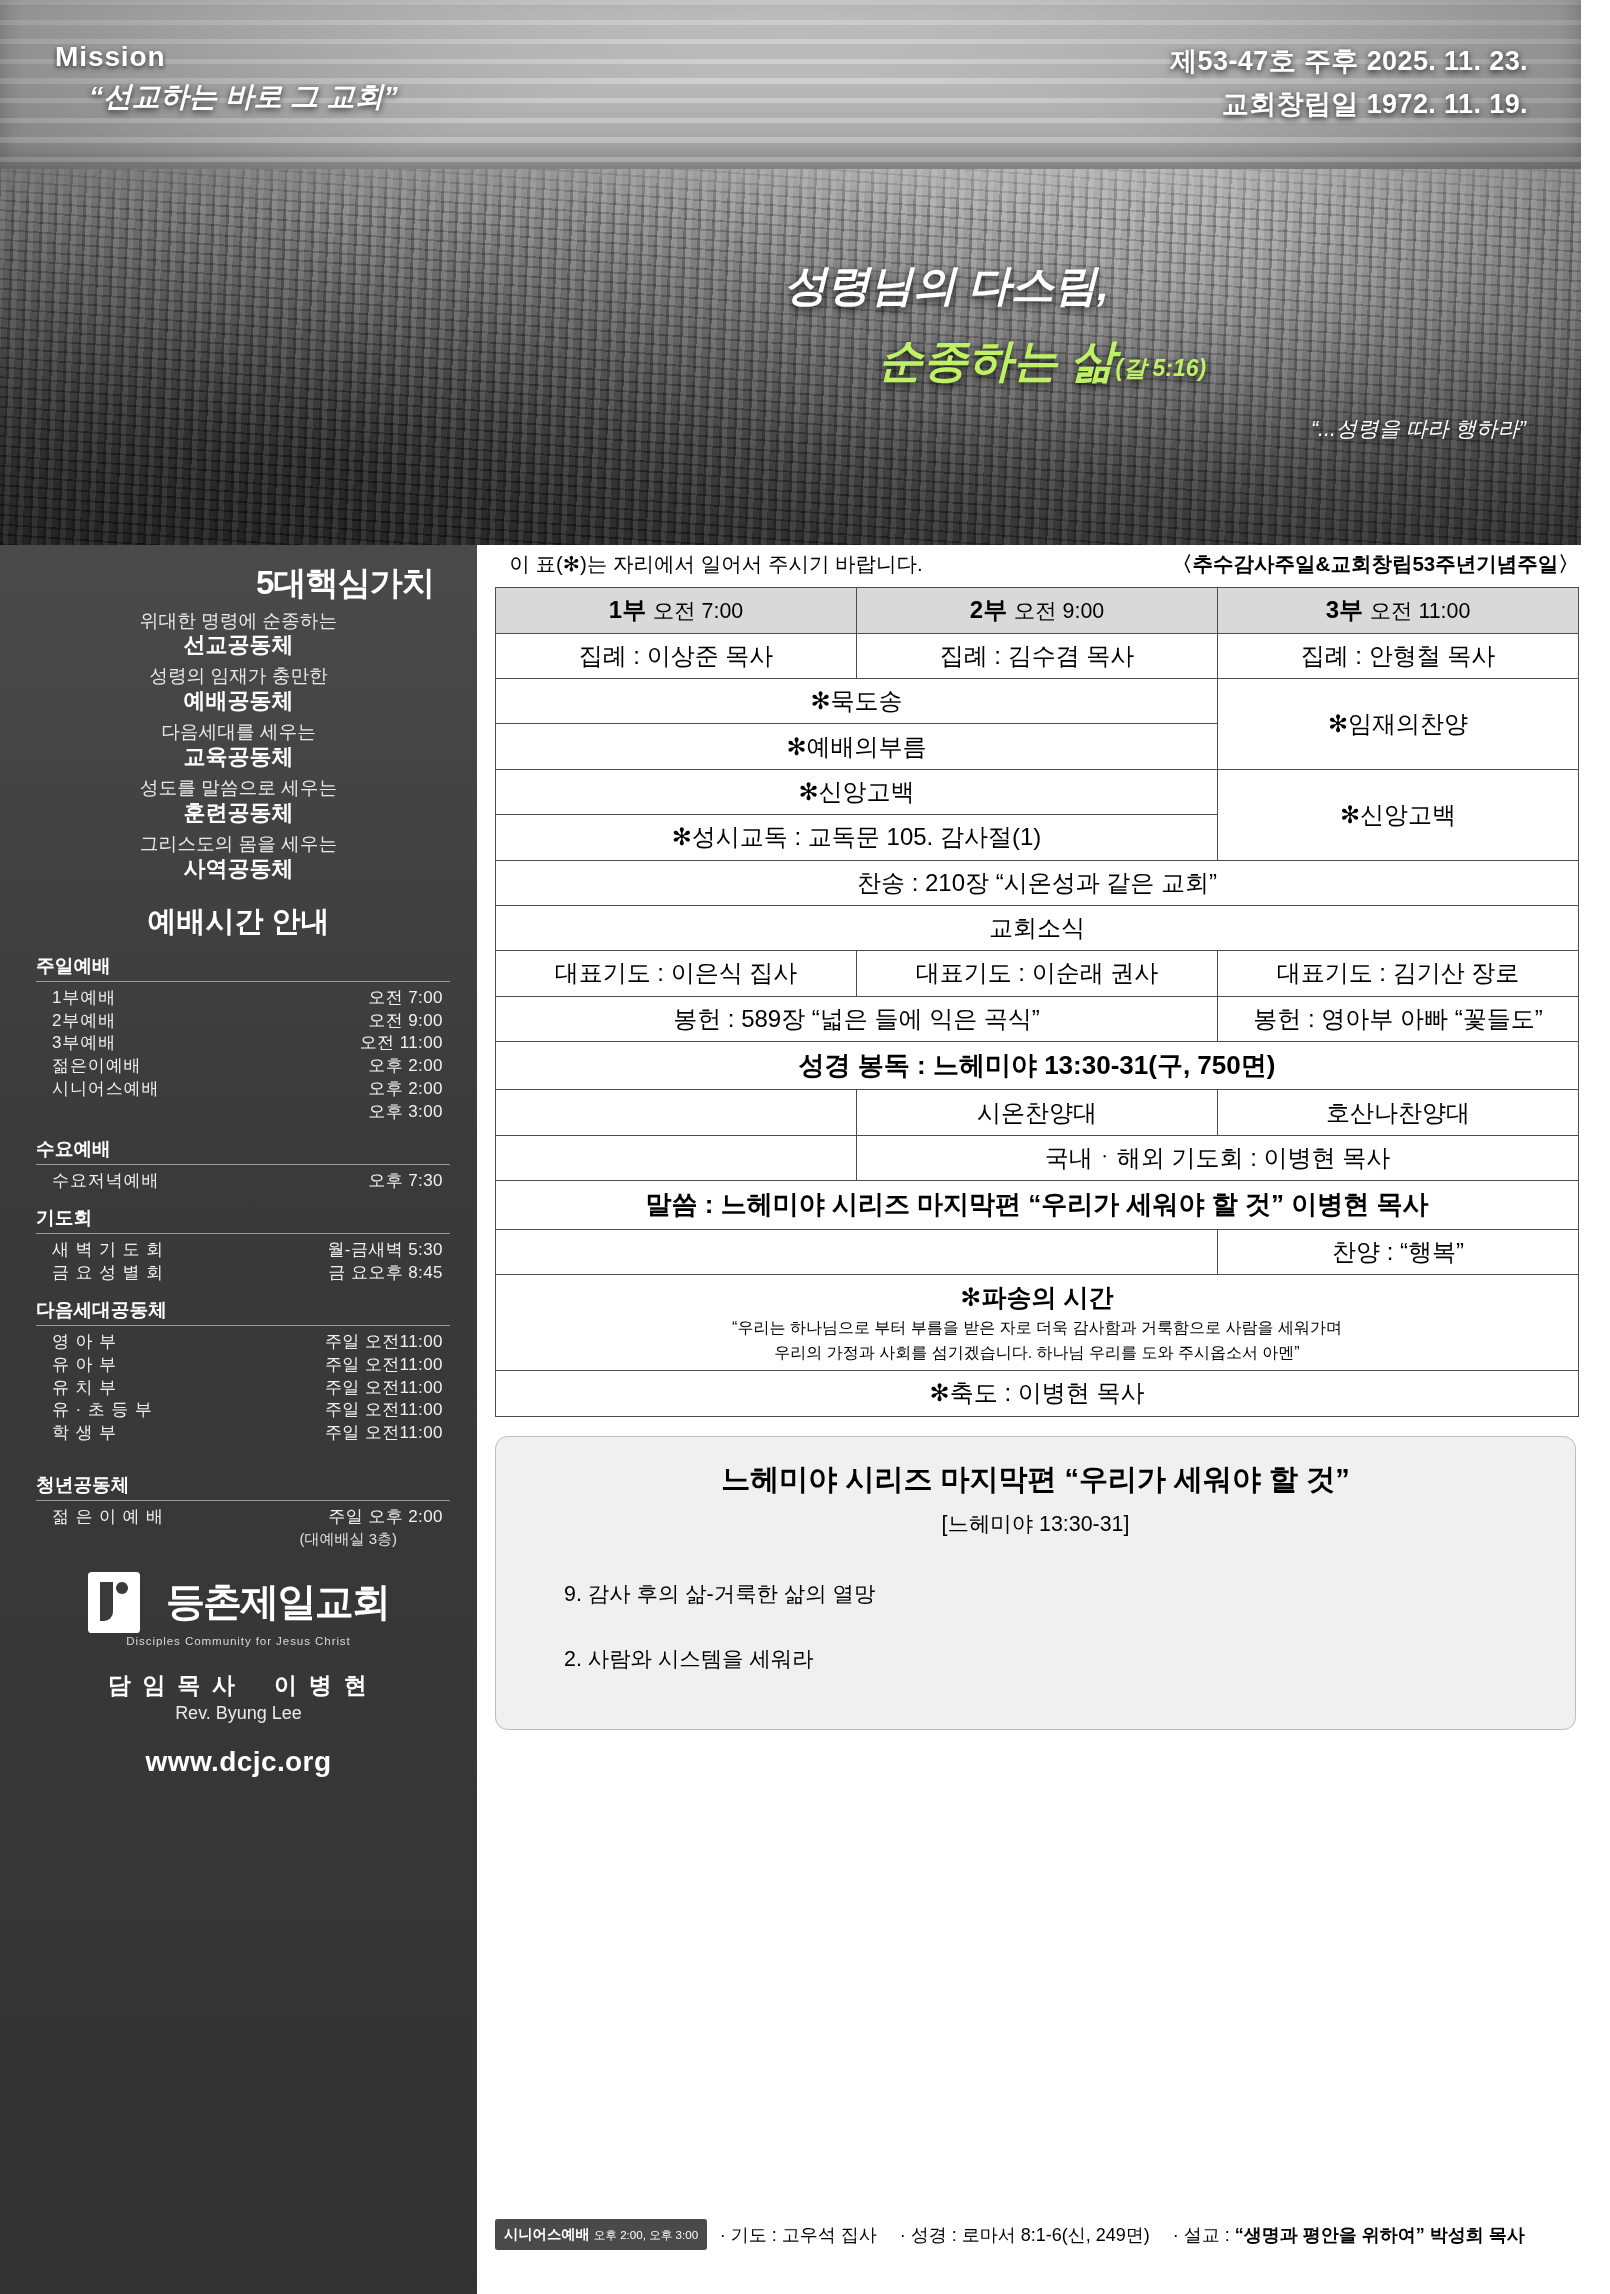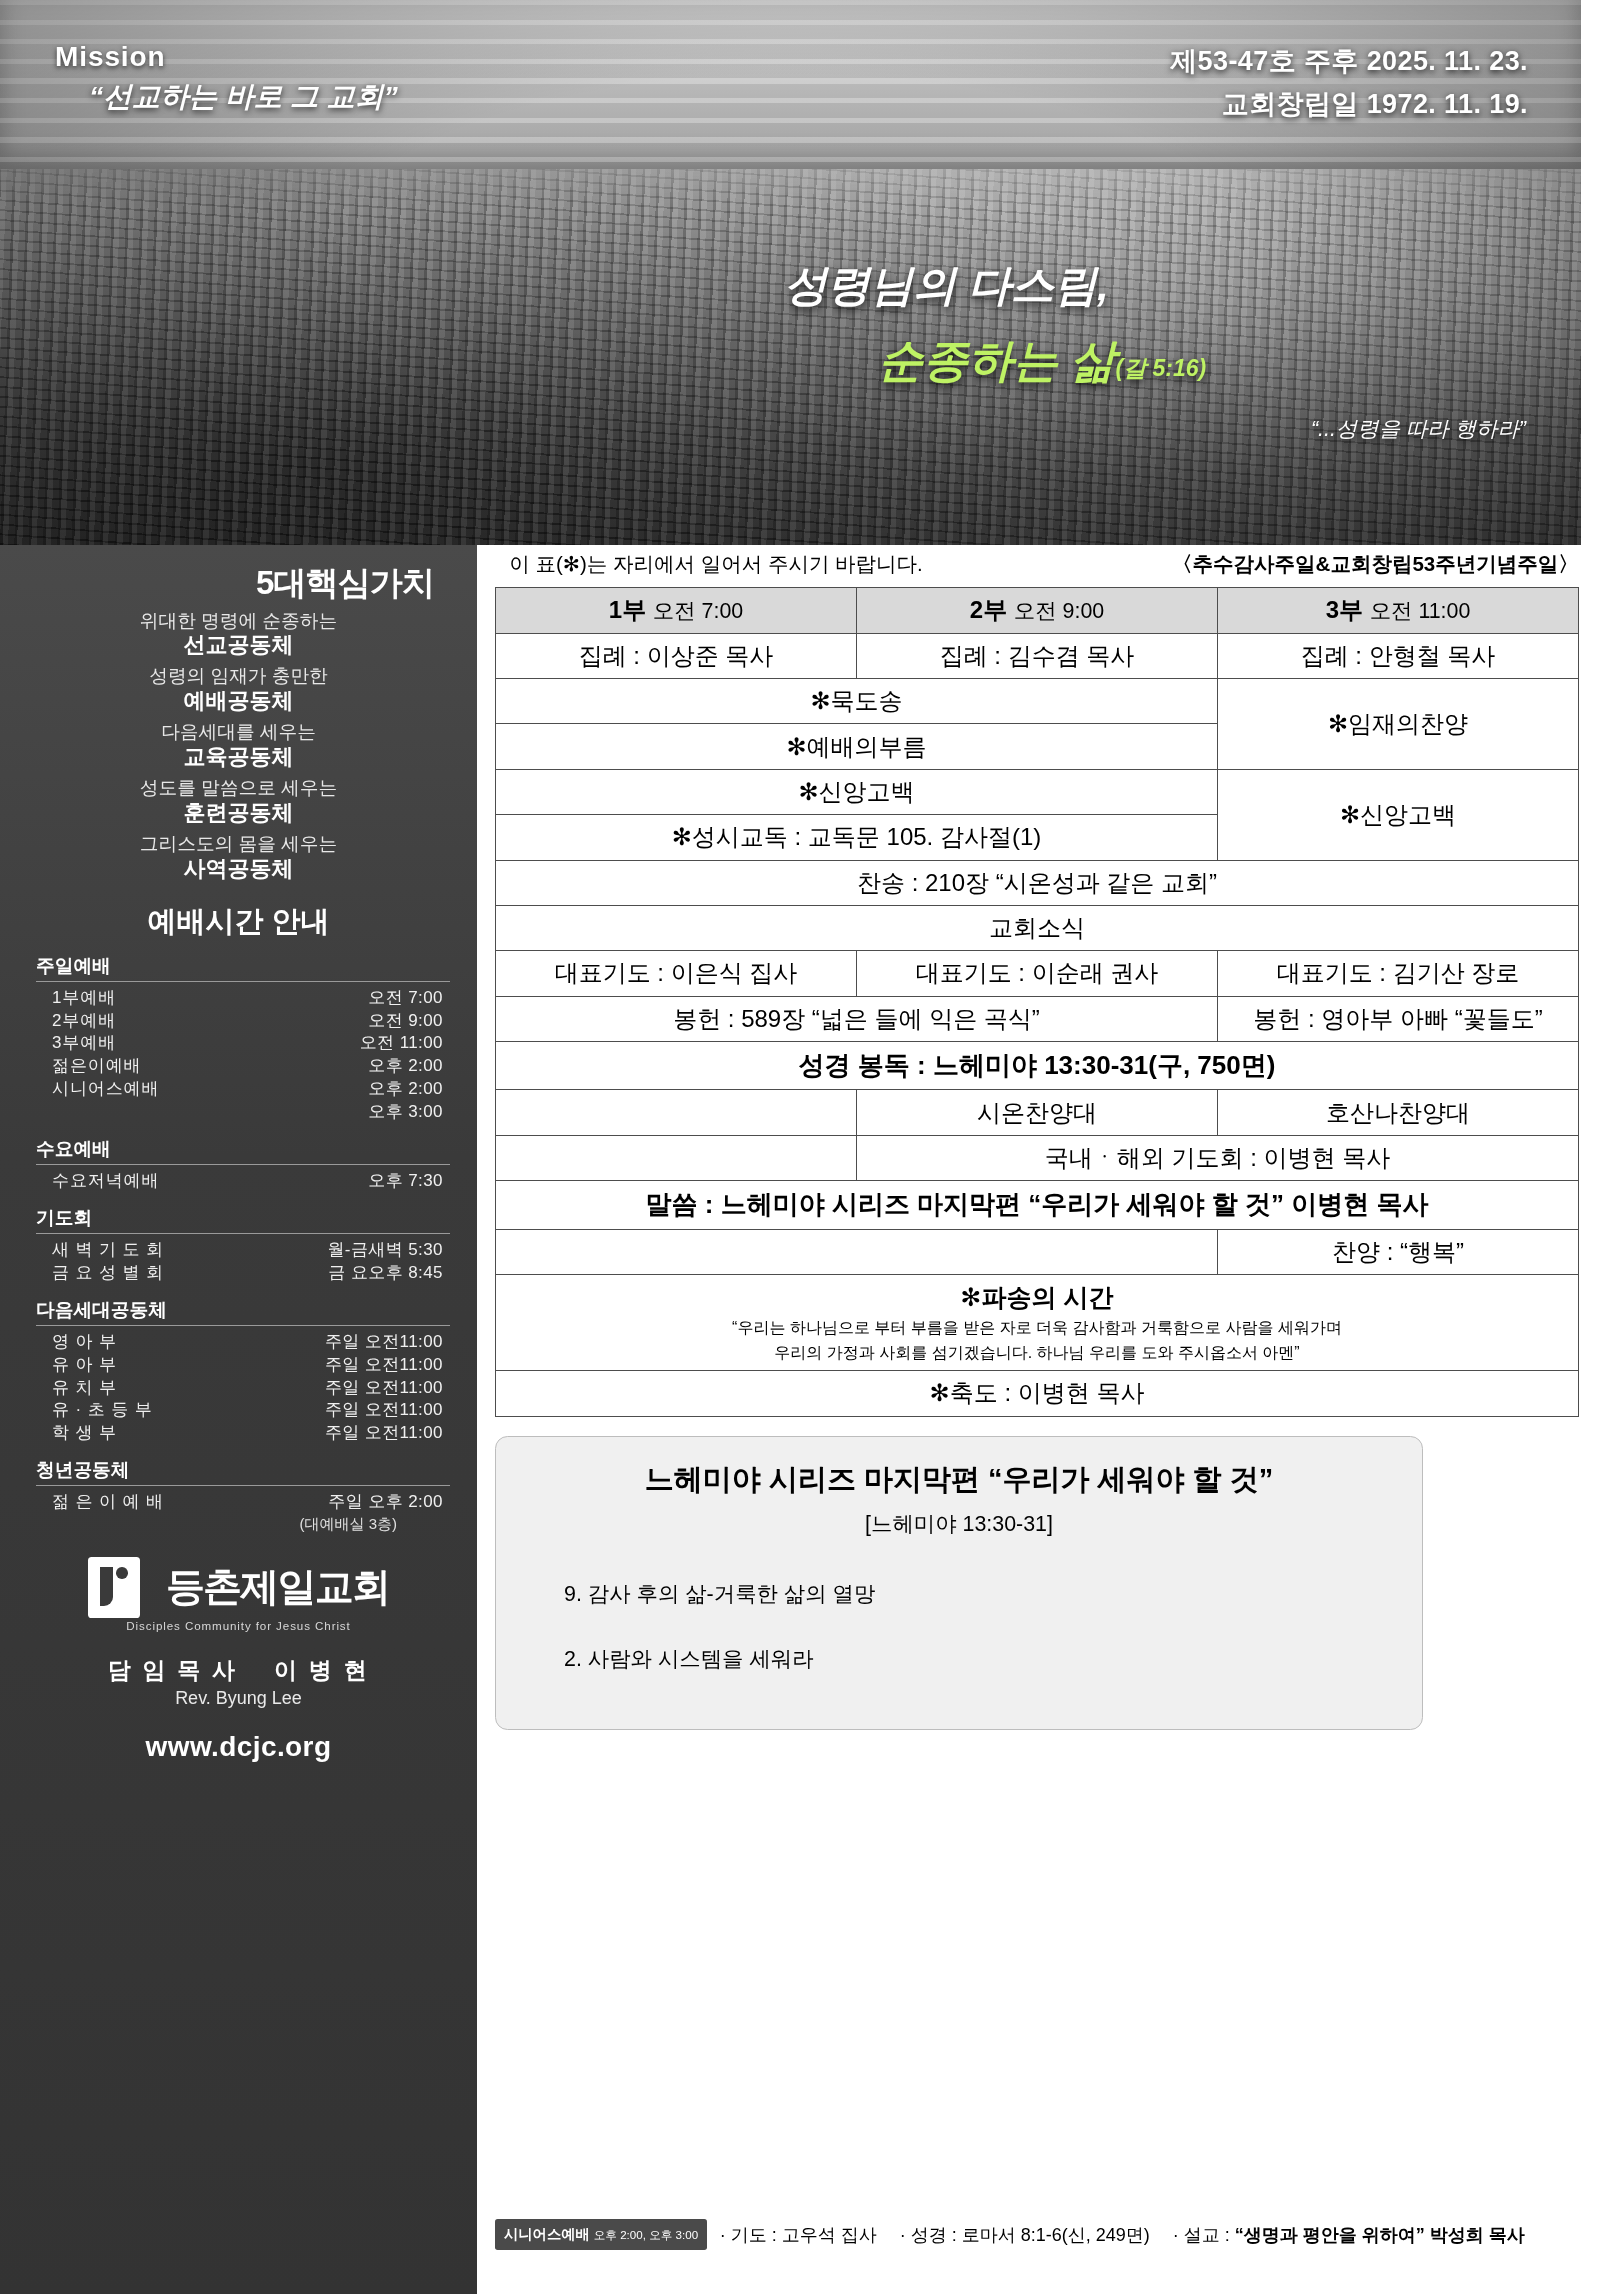--- a/index.html
+++ b/index.html
@@ -165,21 +165,21 @@
     vertical-align:middle;
   }
   td.shade{background:#d9d9d9;font-weight:bold;}
   td.shade .sm{font-weight:normal;font-size:21.4px;}
   .big{font-size:26px;font-weight:bold;}
   .paosong{font-size:25px;font-weight:bold;}
   .paosong-body{font-size:16px;line-height:1.45;padding-top:1.8px;}
 
   
   .sermon-box{
-    margin-top:19.6px;width:928px;height:294px;
+    margin-top:19.6px;width:1081px;height:294px;
     border:0.9px solid #bdbdbd;border-radius:12.5px;background:#f0f0f0;
     box-sizing:border-box;padding:23px 36px;
   }
   .sermon-title{text-align:center;font-size:29px;font-weight:bold;}
   .sermon-ref{text-align:center;font-size:21.4px;margin-top:9px;}
   .sermon-pt{font-size:21.4px;margin-top:41px;padding-left:32px;}
   .sermon-pt2{font-size:21.4px;margin-top:36px;padding-left:32px;}
 
   
   .footer{
@@ -307,21 +307,21 @@
     <div class="sb-row">
         <span class="lbl">유 · 초 등 부</span>
         <span class="val">주일 오전11:00</span>
       </div>
     <div class="sb-row">
         <span class="lbl">학  생  부</span>
         <span class="val">주일 오전11:00</span>
       </div>
   </div>
 
-  <div class="sb-sec" style="margin-top:12px;">
+  <div class="sb-sec" style="margin-top:27px;">
     <div class="sb-sec-title">청년공동체</div>
     <div class="sb-rule"></div>
     <div class="sb-row">
         <span class="lbl">젊 은 이 예 배</span>
         <span class="val">주일 오후  2:00</span>
       </div>
     <div class="sb-note">(대예배실 3층)</div>
   </div>
 
   <div class="logo-wrap">

